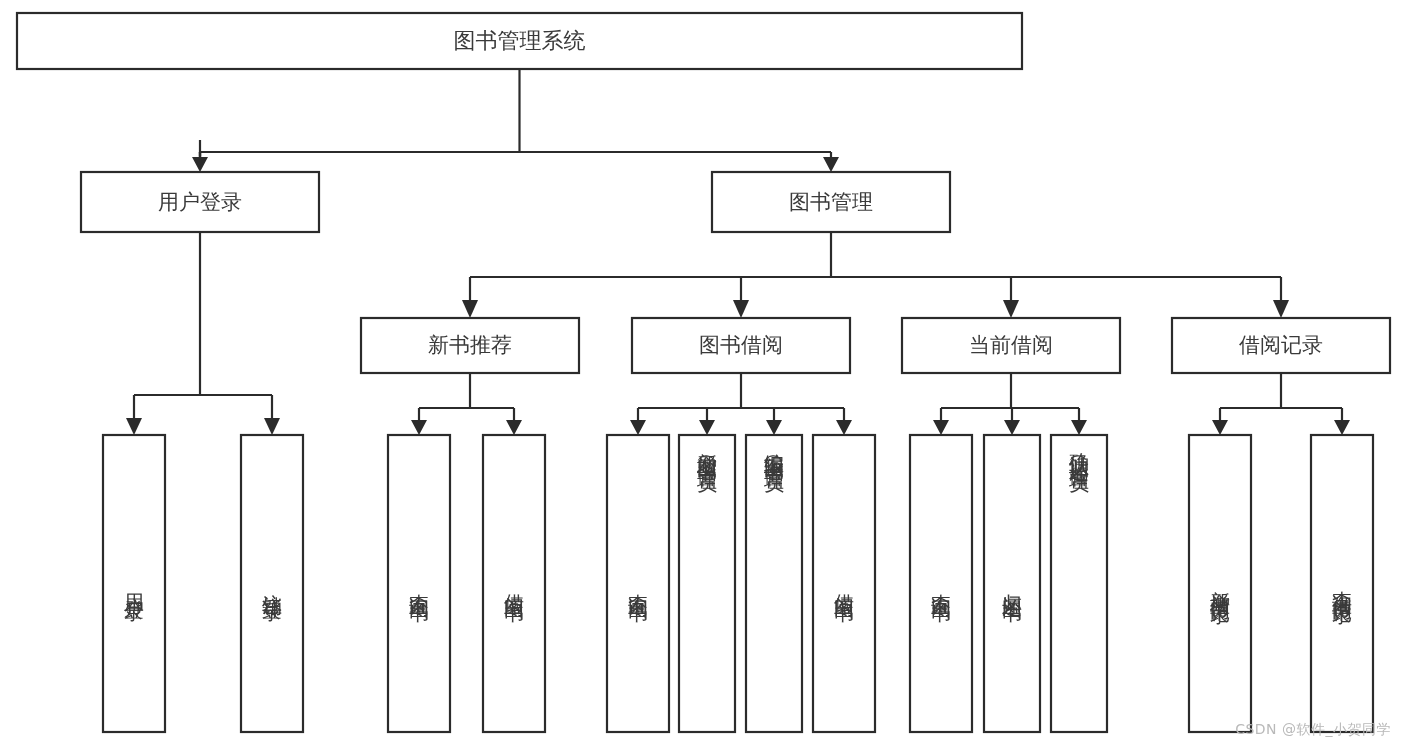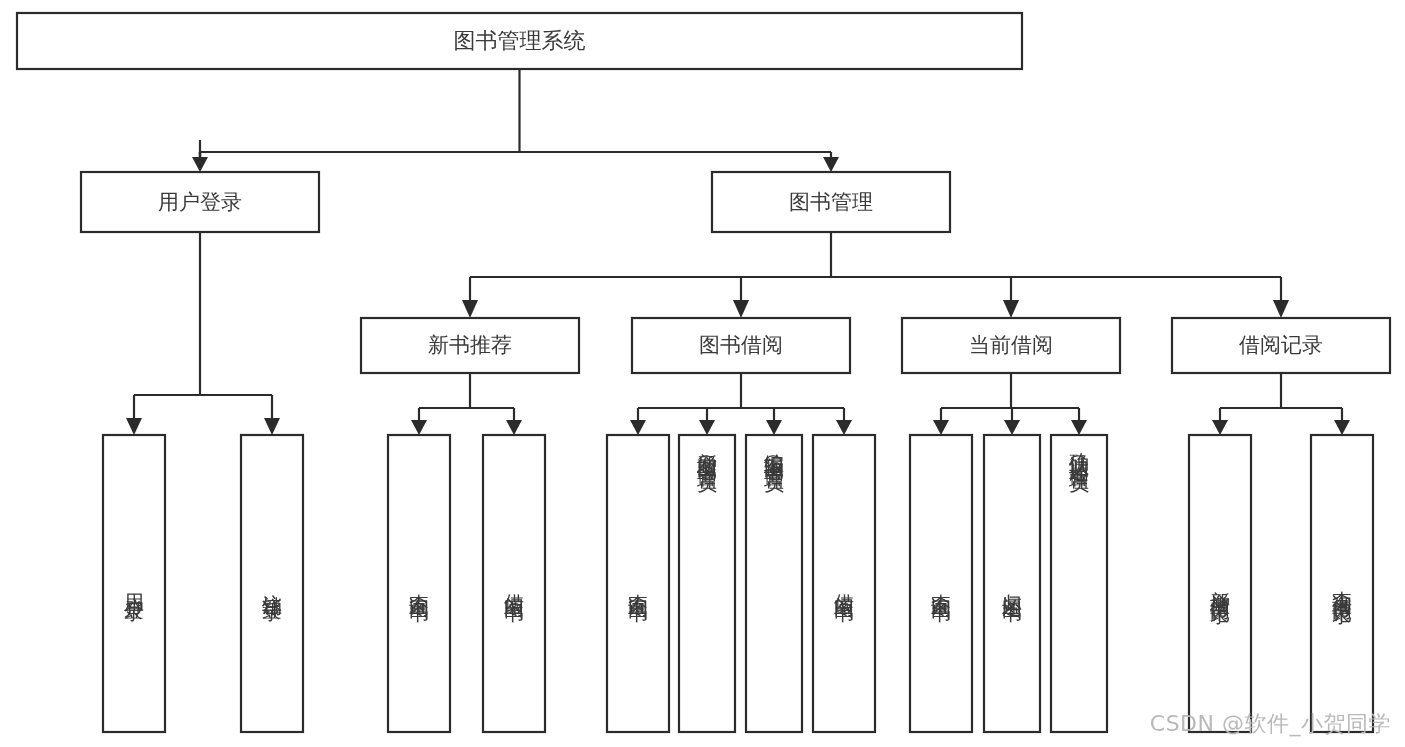--- a/index.html
+++ b/index.html
@@ -71,21 +71,21 @@
     letter-spacing: 3px;
     color: #3a3a3a;
     text-align: center;
     white-space: nowrap;
   }
   .watermark {
     position: absolute;
     right: 14px;
     bottom: 8px;
     font-family: "DejaVu Sans", "Liberation Sans", sans-serif;
-    font-size: 22px;
+    font-size: 14px;
     color: #b9b9b9;
     letter-spacing: 0.5px;
     pointer-events: none;
     user-select: none;
     text-align: center;
   }
 </style>
 </head>
 <body>
 

